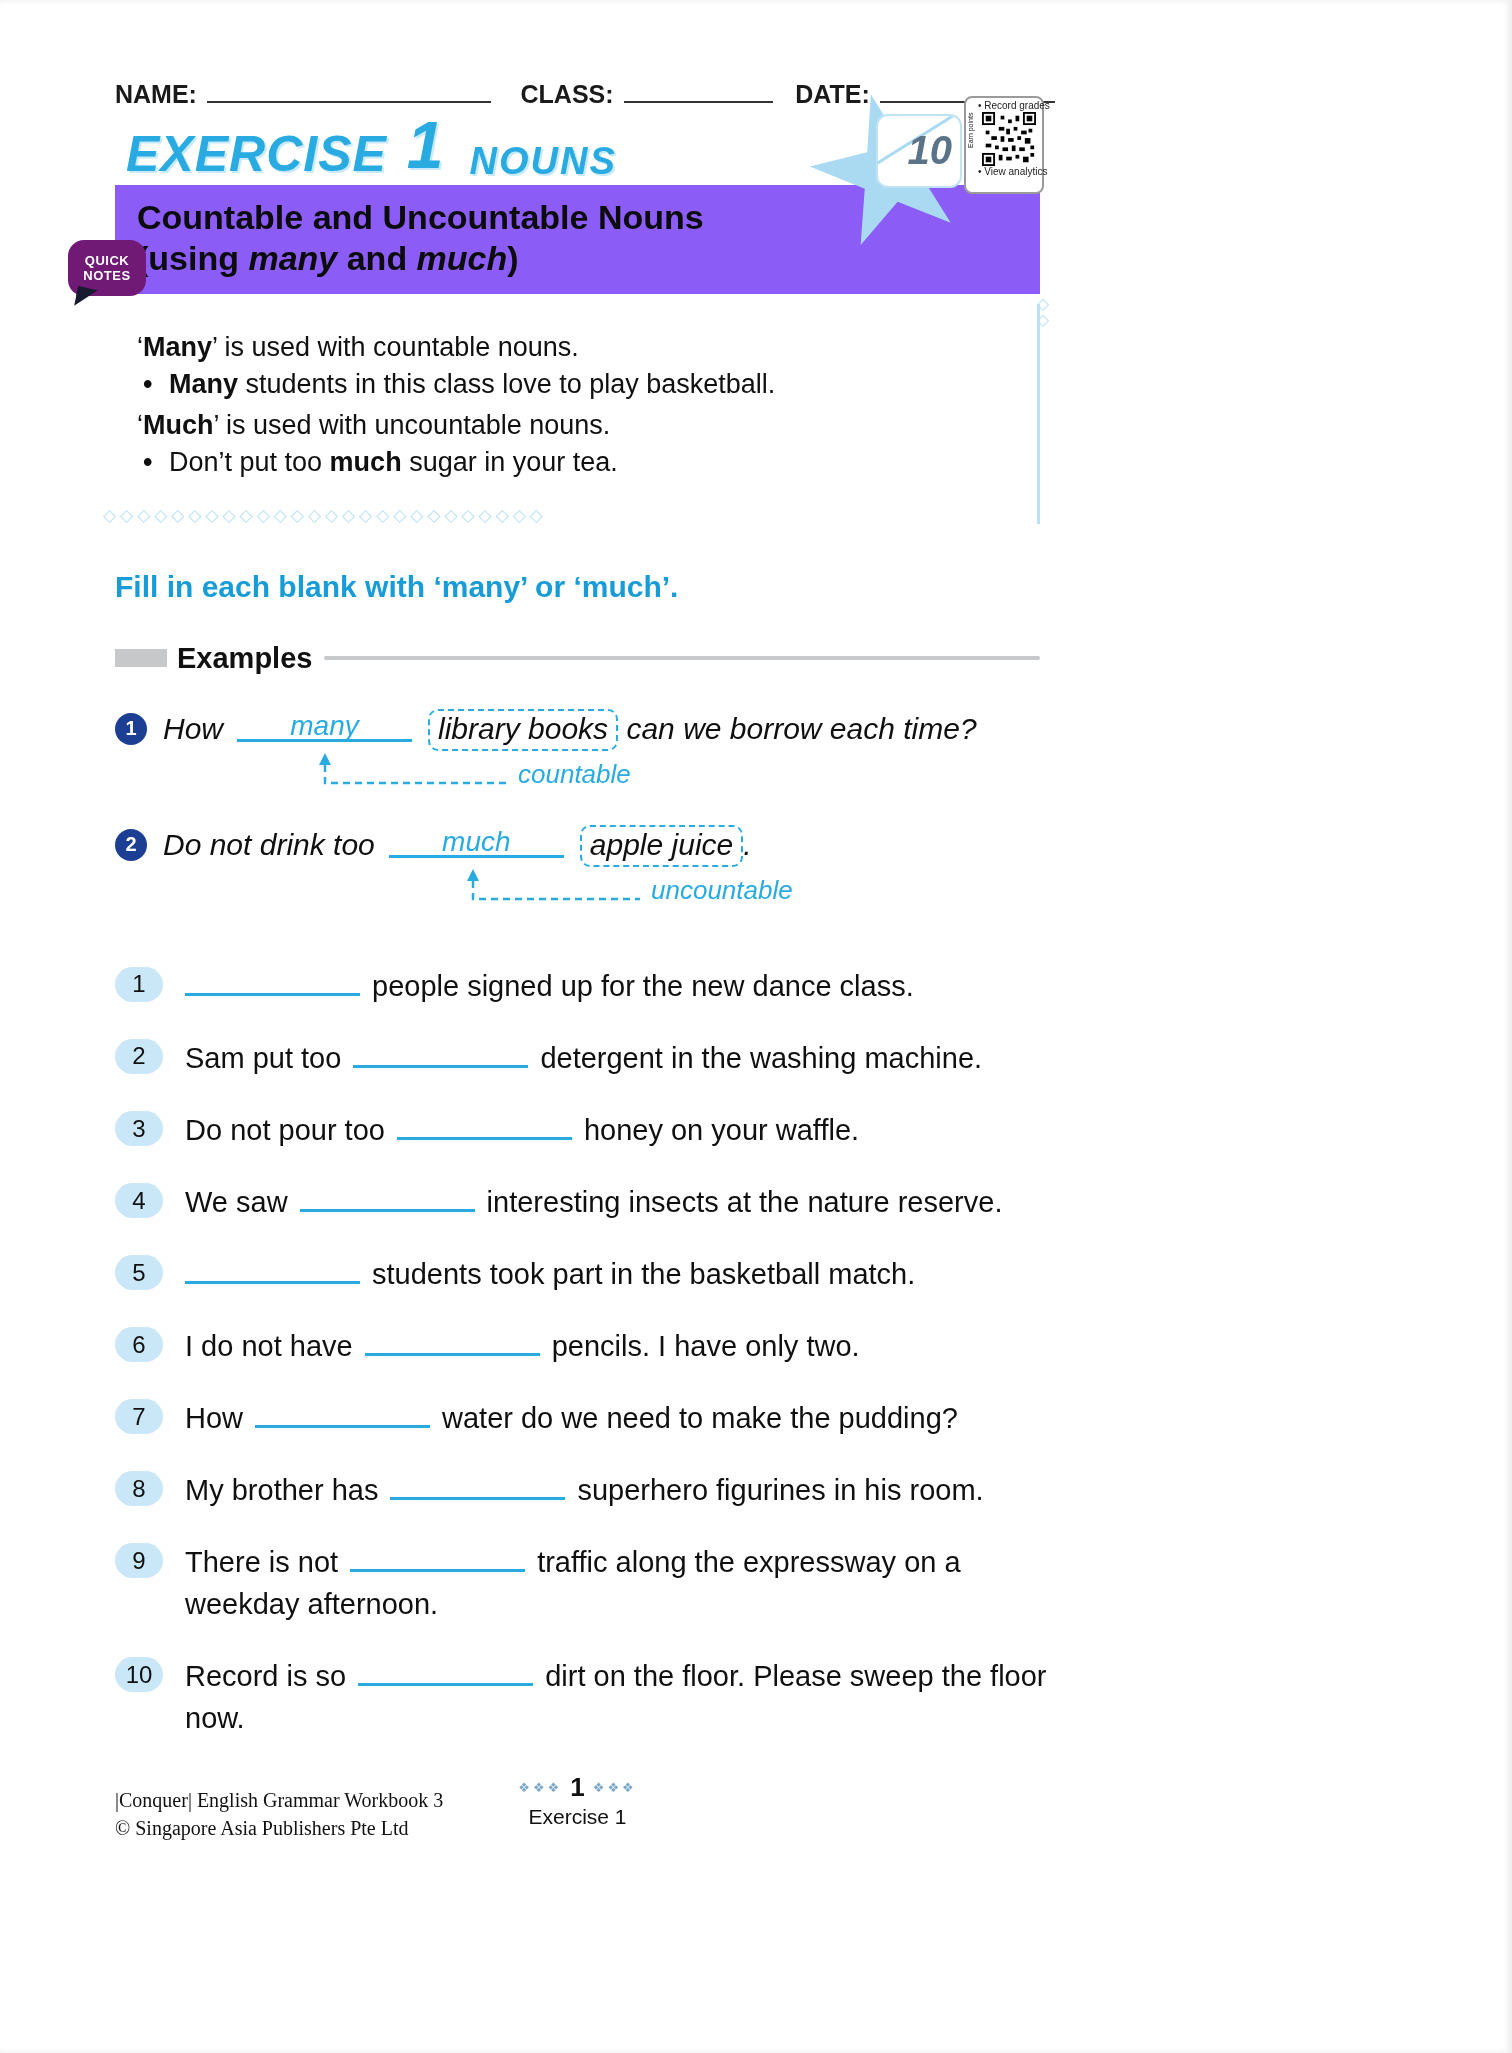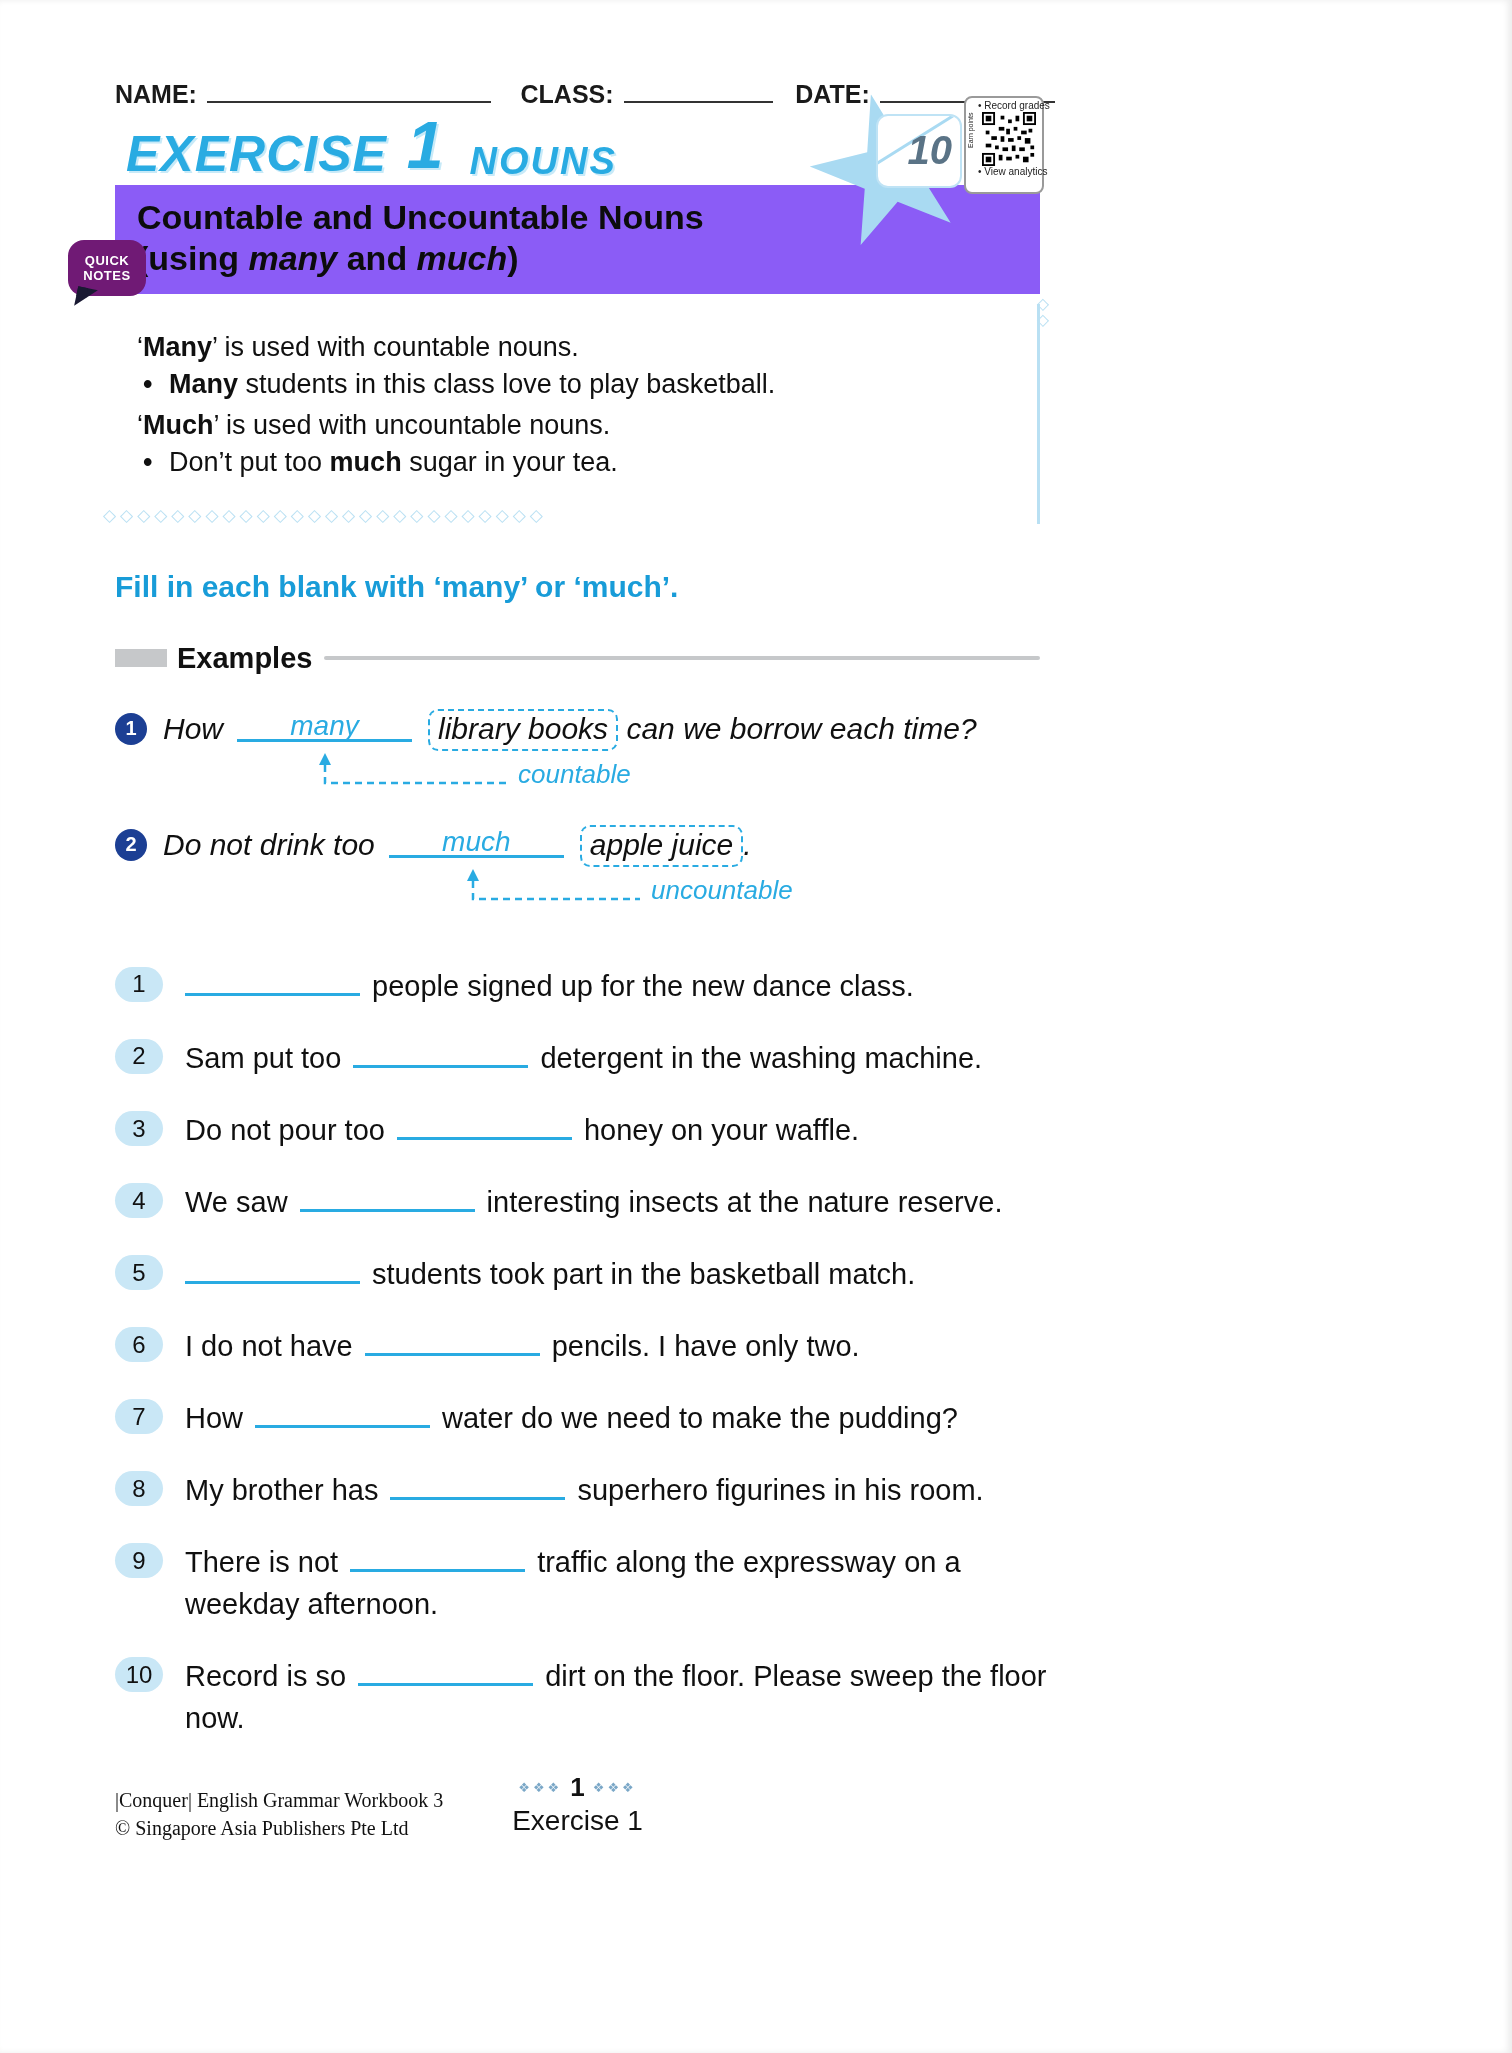--- a/index.html
+++ b/index.html
@@ -89,21 +89,21 @@
   .q-text .pre:not(:empty) { margin-right:12px; }
   .q-text .blank { margin-right:12px; }
 
   
   .footer { position:relative; margin:46px 0 0 115px; width:925px; }
   .footer-left { font-family:"Liberation Serif", serif; font-size:20px; color:#111; line-height:1.4; }
   .footer-center { position:absolute; left:50%; transform:translateX(-50%); top:-14px; text-align:center; }
   .page-num-row { display:flex; align-items:center; justify-content:center; }
   .orn { color:#7aa7c7; font-size:13px; letter-spacing:3px; margin:0 8px; }
   .page-num { font-size:26px; font-weight:bold; color:#111; }
-  .page-label { font-size:28px; color:#111; margin-top:2px; }
+  .page-label { font-size:21px; color:#111; margin-top:2px; }
 </style>
 </head>
 <body>
 
 <div class="page">
 
   <div class="fields">
     <span class="field-label">NAME:</span>
     <span class="field-line line-name"></span>
     <span class="field-label">CLASS:</span>

